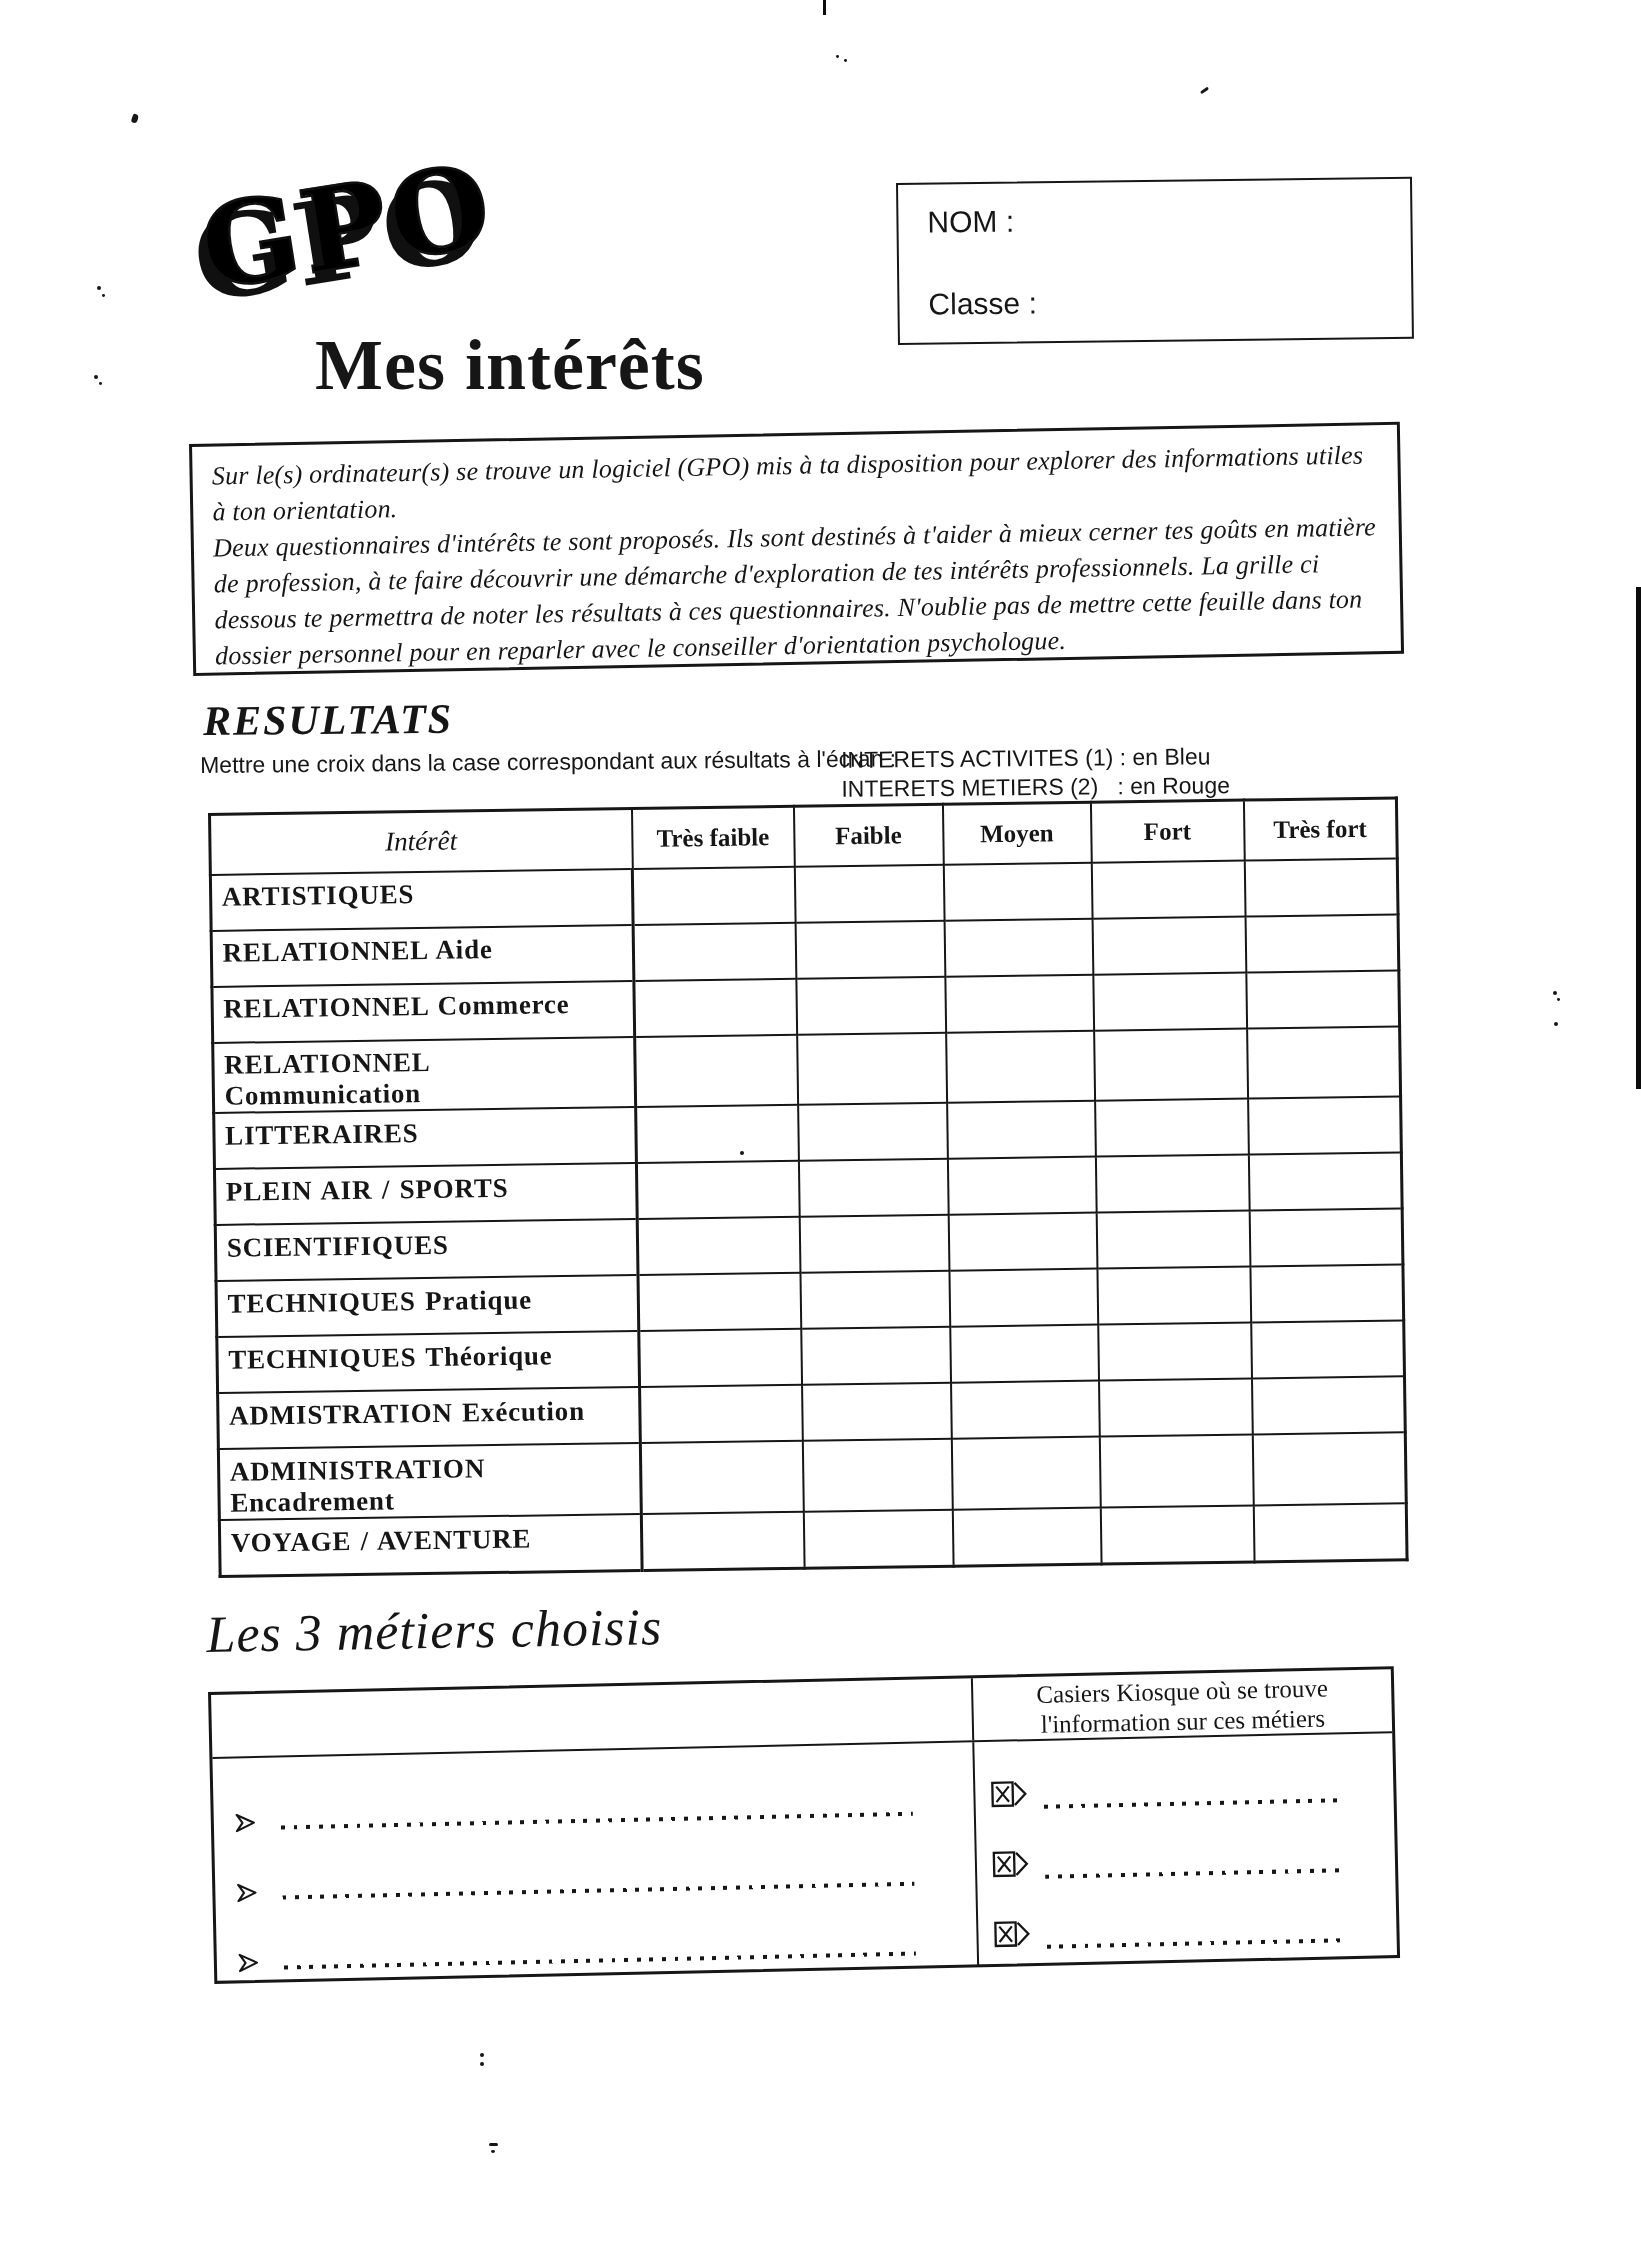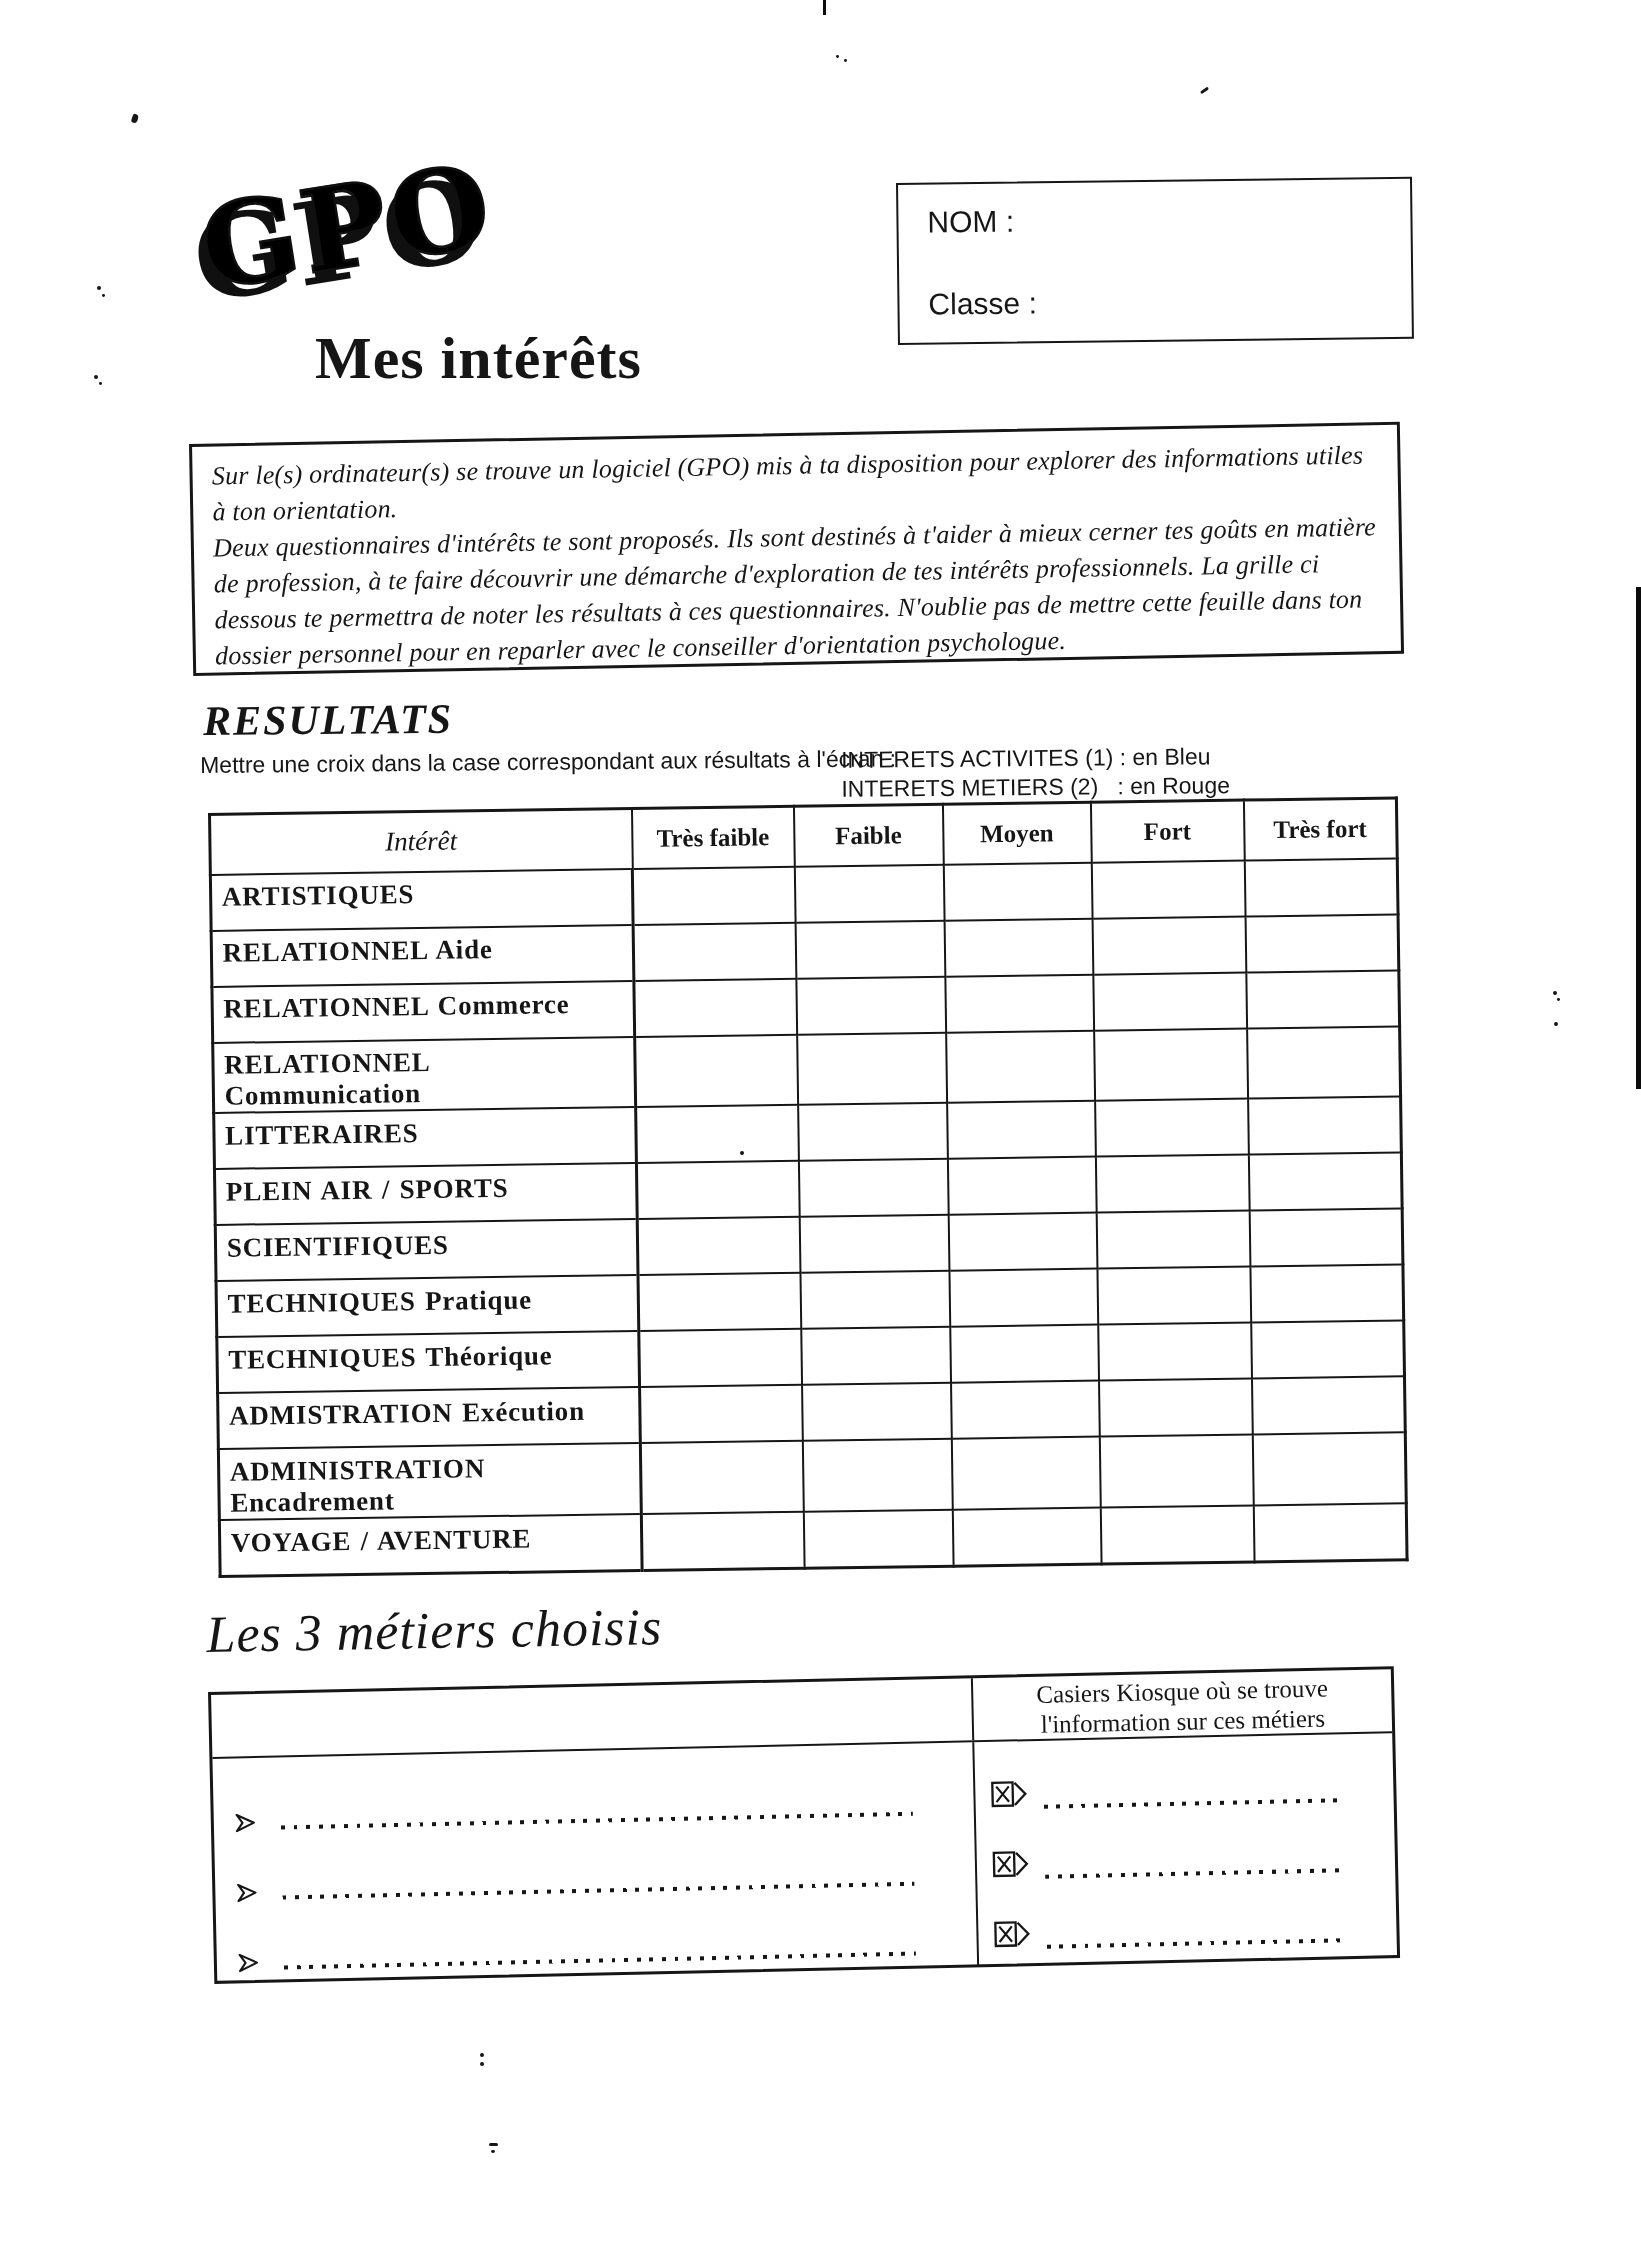--- a/index.html
+++ b/index.html
@@ -33,21 +33,21 @@
     transform:rotate(-0.7deg);transform-origin:0 0;
     font-family:var(--sans);font-size:30px;
     padding:15.4px 0 0 29px;
   }
   .nb-row{display:flex;align-items:baseline;}
   .nb-row + .nb-row{margin-top:42px;}
   .nb-fill{flex:1;height:33px;}
 
   
   .doc-title{
-    left:315px;top:324px;font-weight:700;font-size:60px;letter-spacing:1px;
+    left:315px;top:324px;font-weight:700;font-size:72px;letter-spacing:1px;
   }
 
   
   .intro-box{
     left:189px;top:444px;width:1211px;height:232px;box-sizing:border-box;
     border:3.4px solid var(--ink);
     transform:rotate(-1.05deg);transform-origin:0 0;
     font-style:italic;font-size:26px;line-height:36px;
     padding:11.6px 17.4px 0 19.3px;letter-spacing:0.2px;
   }

